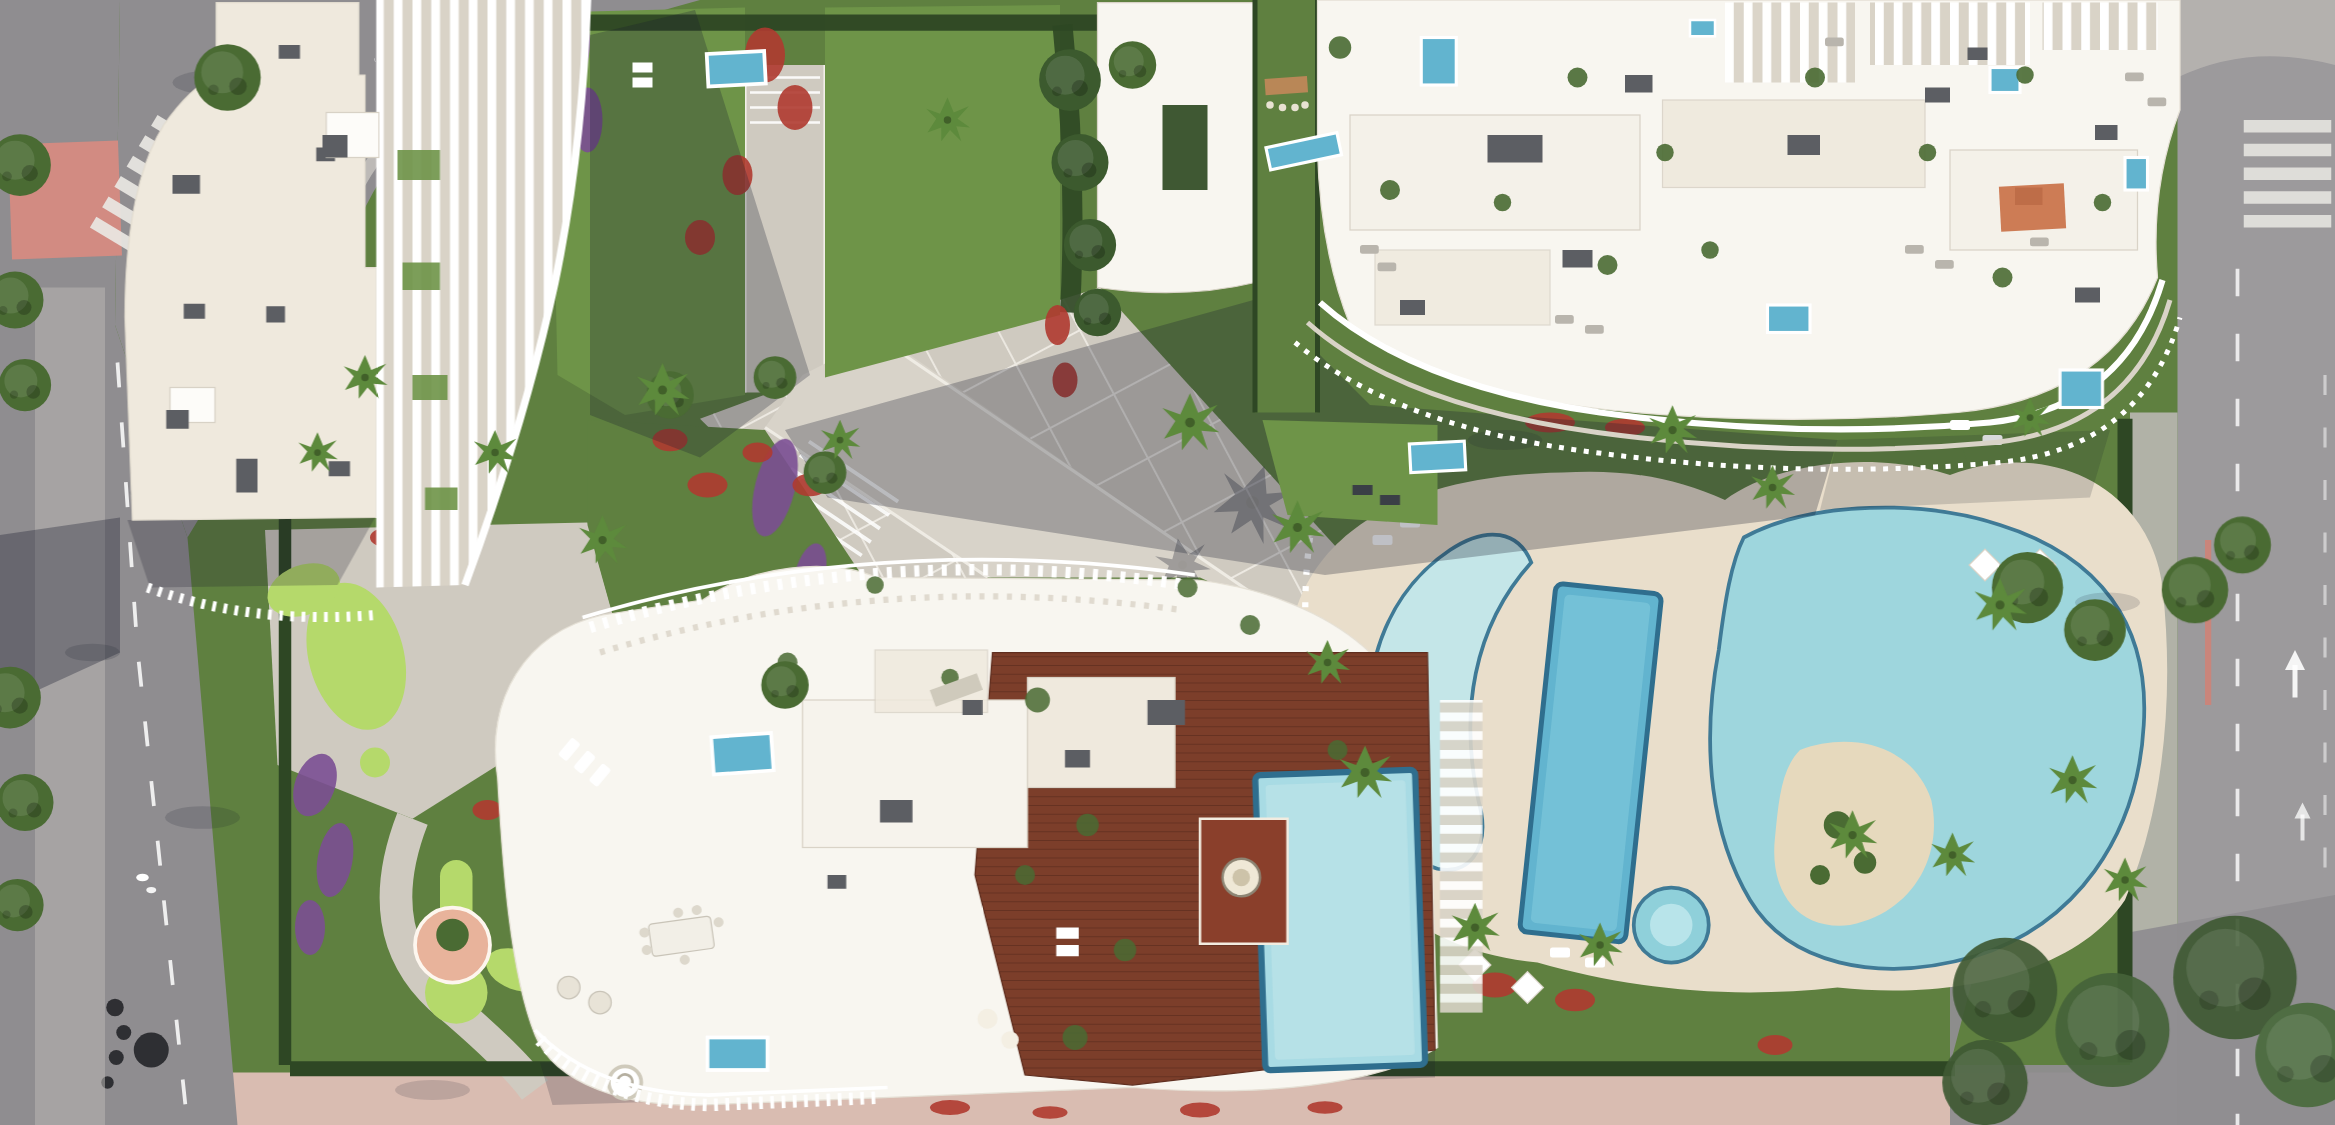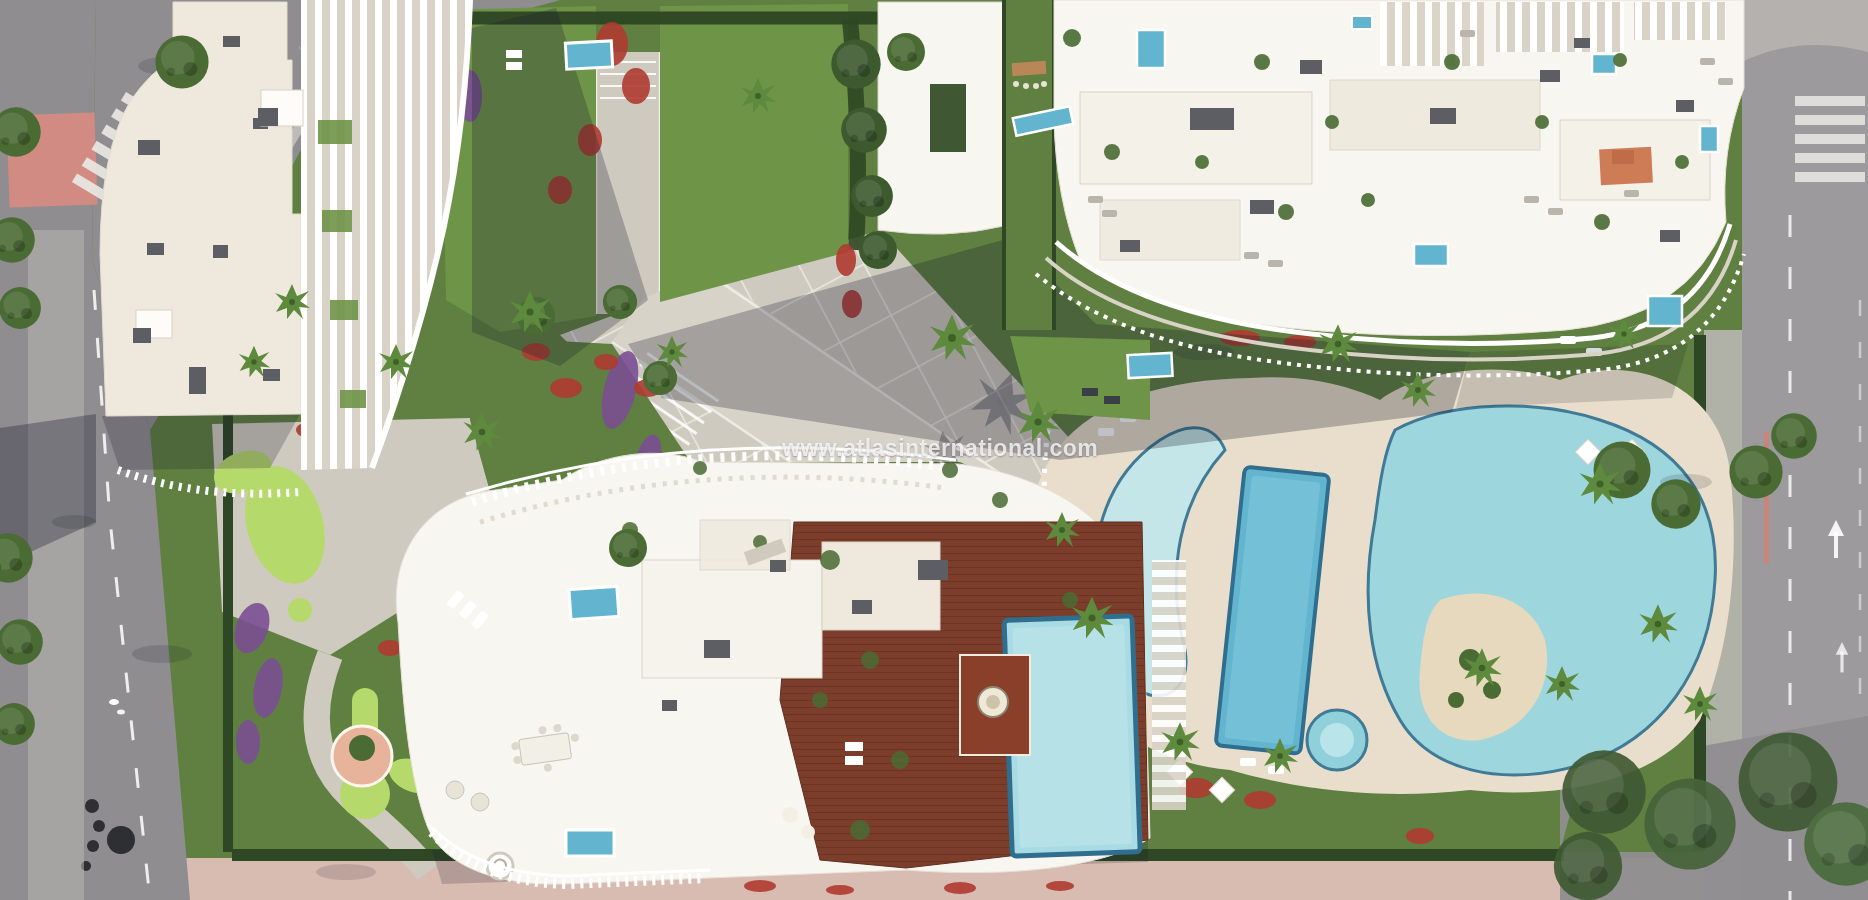--- a/index.html
+++ b/index.html
@@ -480,14 +480,13 @@
     <g opacity="0.92">
       <use href="#sym-tree" transform="translate(1604,792) scale(2.2)" style="color:#3f5a33"></use>
       <use href="#sym-tree" transform="translate(1690,824) scale(2.4)" style="color:#46633a"></use>
       <use href="#sym-tree" transform="translate(1788,782) scale(2.6)" style="color:#3f5a33"></use>
       <use href="#sym-tree" transform="translate(1846,844) scale(2.2)" style="color:#4a6b3d"></use>
       <use href="#sym-tree" transform="translate(1588,866) scale(1.8)" style="color:#3f5a33"></use>
     </g>
   </g>
 </svg>
 
-<div class="watermark">www.atlasinternational.com</div>
 </div>
 
 </body></html>

